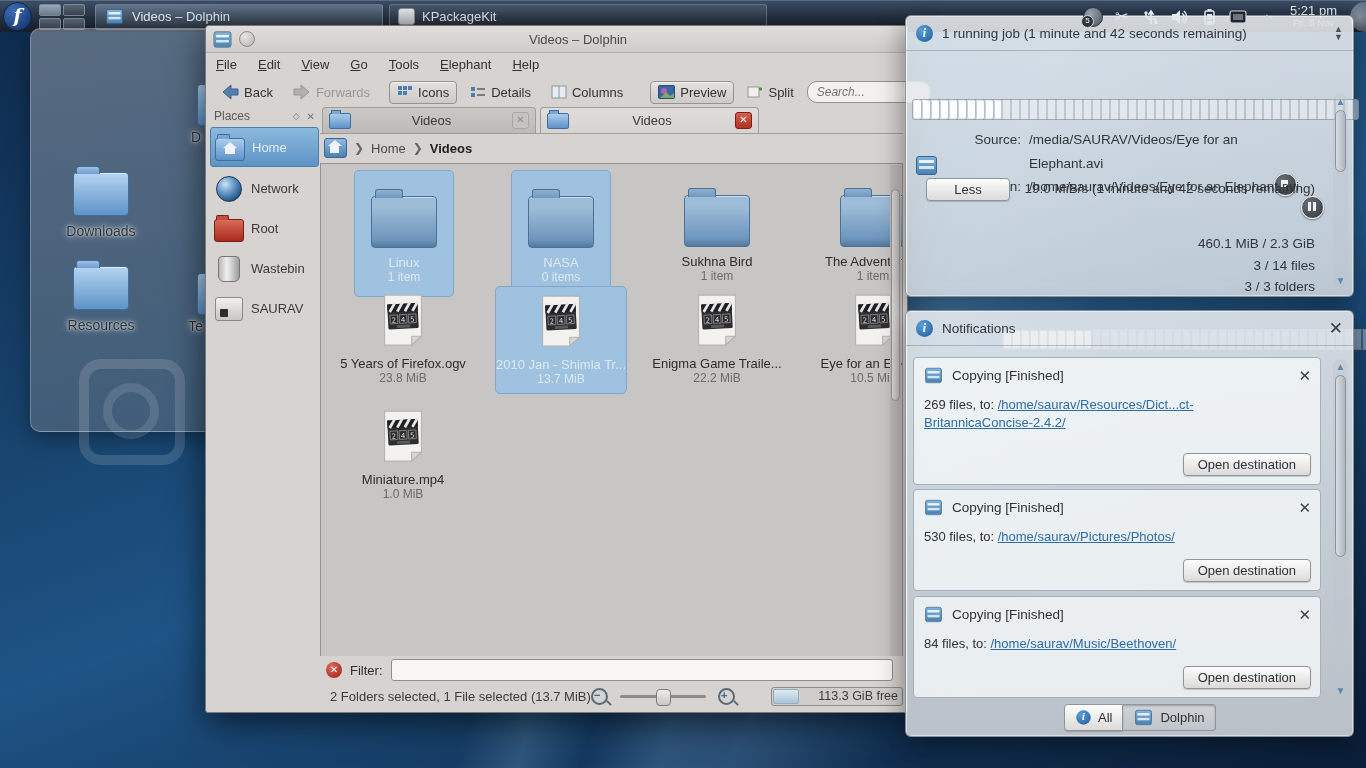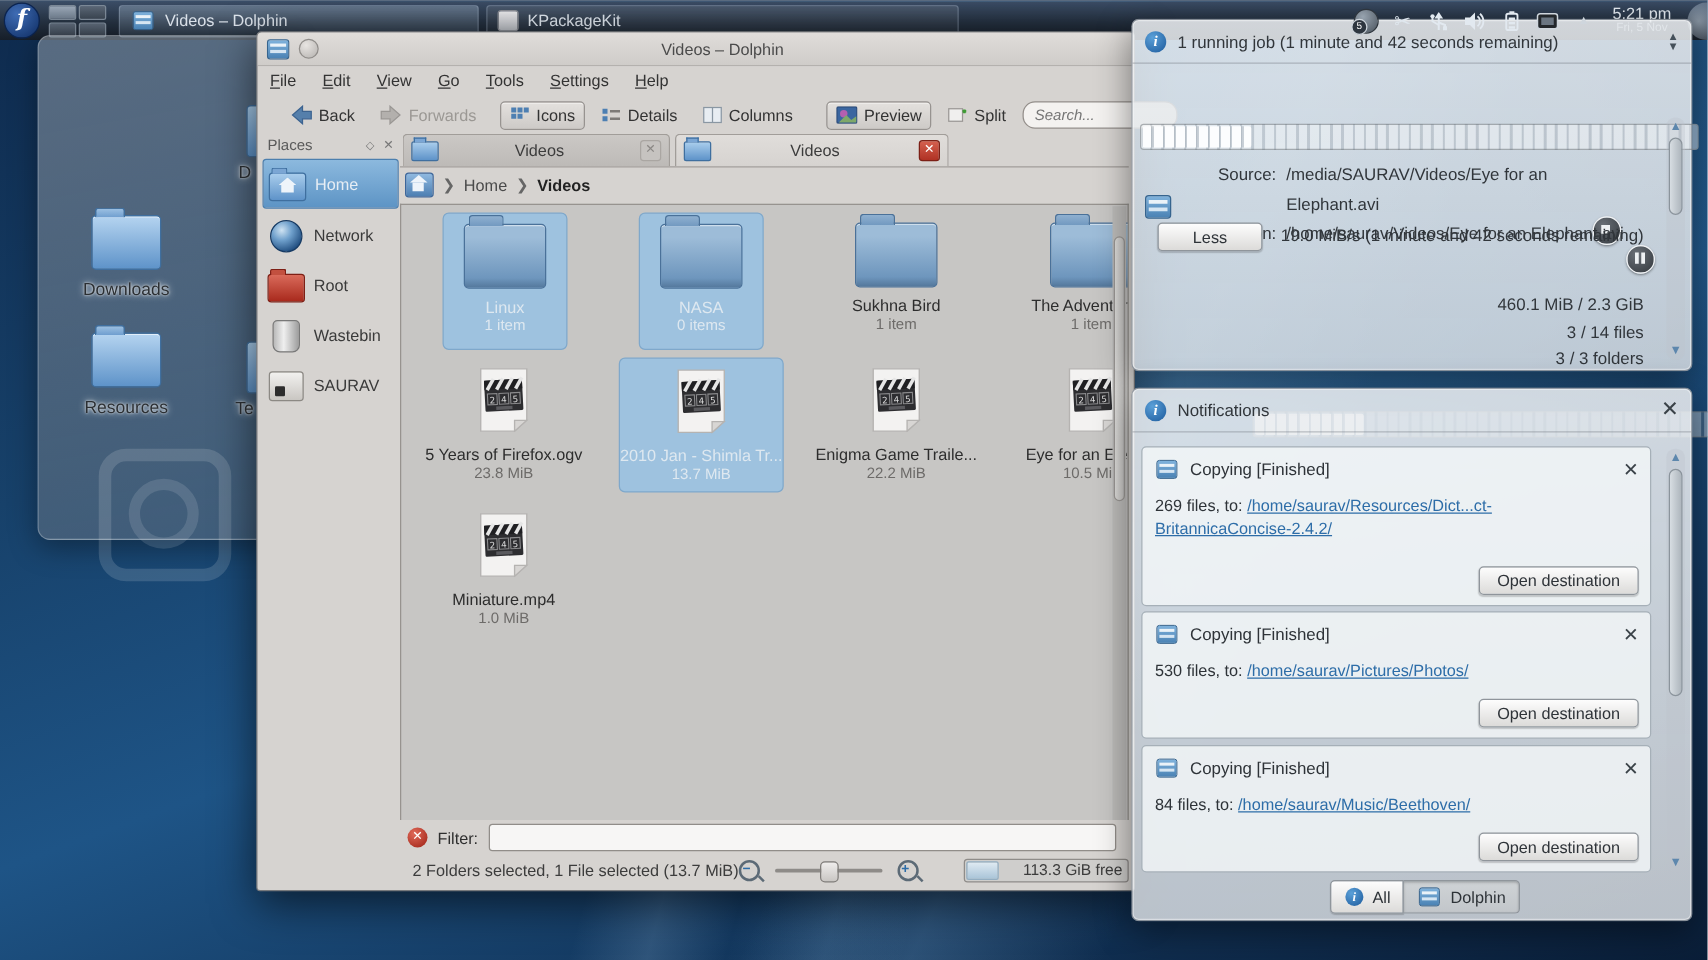--- a/index.html
+++ b/index.html
@@ -31,21 +31,21 @@
   .window{background:#d6d3d0;border:1px solid #77797c;border-radius:4px 4px 3px 3px;box-shadow:0 10px 34px rgba(0,0,0,0.6);}
   .titlebar{height:26px;background:linear-gradient(#e0ddda,#cfccc9);border-radius:4px 4px 0 0;border-bottom:1px solid #b4b1ae;
     display:flex;align-items:center;padding:0 6px;}
   .titletext{flex:1;text-align:center;color:#4b4b4b;font-size:13px;}
 
   
   #dolphin{left:205px;top:25px;width:701px;height:686px;}
   .menubar{height:23px;display:flex;align-items:center;padding-left:10px;gap:21px;font-size:13px;color:#333;}
   .mi{display:inline-block;cursor:default;}
   .mi::first-letter{text-decoration:underline;}
-  .toolbar{height:32px;display:flex;align-items:center;padding:0 19px;gap:6px;}
+  .toolbar{height:32px;display:flex;align-items:center;padding:0 8px;gap:6px;}
   .tbtn{display:flex;align-items:center;gap:5px;padding:3px 7px;border-radius:4px;color:#333;font-size:13px;}
   .tbtn.framed{border:1px solid #979390;background:linear-gradient(#e4e1de,#cdcac7);box-shadow:inset 0 1px 0 #f2f0ee;}
   .tbtn.disabled{color:#9b9894;}
   .search{width:104px;height:20px;border:1px solid #948f8b;border-radius:10px;background:#f4f2f0;
     font-style:italic;color:#8b8783;font-size:12px;padding:0 9px;font-family:inherit;}
 
   .placespanel{left:4px;top:81px;width:109px;bottom:56px;}
   .ppheader{display:flex;align-items:center;color:#5a5a5a;font-size:12px;padding:2px 4px;}
   .pitem{display:flex;align-items:center;gap:7px;height:38px;padding-left:4px;border-radius:3px;color:#3a3a3a;font-size:13px;margin-top:2px;}
   .pitem.sel{background:linear-gradient(#8cb9de,#5d94c5);border:1px solid #4c7fae;color:#e6edf4;}
@@ -73,21 +73,21 @@
   .crumbbar{left:114px;top:107px;right:4px;height:30px;display:flex;align-items:center;gap:7px;padding-left:4px;color:#4a4a4a;}
   .homeic{width:21px;height:18px;border-radius:3px;background:linear-gradient(#8fb9e0,#4d7fb2);border:1px solid #3c669a;position:relative;}
   .homeic::after{content:'';position:absolute;left:5px;top:7px;width:9px;height:7px;background:#eef4fa;}
   .homeic::before{content:'';position:absolute;left:3px;top:1px;border-left:7px solid transparent;border-right:7px solid transparent;border-bottom:6px solid #eef4fa;}
   .crumbsep{color:#666;font-size:12px;}
   .crumb-b{font-weight:bold;color:#222;}
 
   .view{left:114px;top:137px;right:4px;bottom:56px;background:#c7c6c4;border:1px solid #97938f;border-bottom:none;overflow:hidden;}
   .vscroll{position:absolute;right:1px;top:1px;width:11px;bottom:0;background:#bcbbb9;}
   .vthumb{position:absolute;left:1px;right:1px;top:24px;height:210px;border-radius:5px;background:linear-gradient(90deg,#dddcda,#c2c1bf);border:1px solid #9a9794;}
-  .ftile{position:absolute;width:98px;text-align:center;border-radius:5px;padding-top:8px;height:100px;}
+  .ftile{position:absolute;width:98px;text-align:center;border-radius:5px;padding-top:25px;height:100px;}
   .ftile.sel,.vtile.sel{background:#9ec2df;border:1px solid #7fa8cb;}
   .viewfol{width:64px;height:50px;margin:0 auto;position:relative;border-radius:4px;
     background:linear-gradient(#9dbcd8 20%,#6e96bd 85%,#54789c);border:1px solid #4a7199;box-shadow:inset 0 1px 0 rgba(255,255,255,0.5);}
   .viewfol::before{content:'';position:absolute;top:-8px;left:3px;width:26px;height:8px;border-radius:3px 3px 0 0;
     background:linear-gradient(#8fb0d0,#7299c0);border:1px solid #4a7199;border-bottom:none;}
   .fname{margin-top:7px;font-size:13px;color:#2d2d2d;white-space:nowrap;overflow:hidden;}
   .fsize{font-size:12px;color:#6d6b69;}
   .ftile.sel .fname,.ftile.sel .fsize,.vtile.sel .fname,.vtile.sel .fsize{color:#dee8f0;}
   .vtile{position:absolute;width:130px;text-align:center;border-radius:5px;padding-top:8px;height:98px;}
 
@@ -214,21 +214,21 @@
     <div style="width:14px;height:14px;border-radius:50%;background:radial-gradient(circle at 35% 30%,#e8e5e2,#b5b2af);border:1px solid #908d8a;margin-left:6px"></div>
     <div class="titletext">Videos – Dolphin</div>
   </div>
 
   <div class="menubar">
     <span class="mi">File</span>
     <span class="mi">Edit</span>
     <span class="mi">View</span>
     <span class="mi">Go</span>
     <span class="mi">Tools</span>
-    <span class="mi">Settings</span>
+    <span class="mi">Elephant</span>
     <span class="mi">Help</span>
   </div>
 
   <div class="toolbar">
     <div class="tbtn">
       <svg width="18" height="16">
           <path d="M10 1 L2 8 L10 15 L10 11 L17 11 L17 5 L10 5 Z" fill="#557fab" stroke="#3c6390"></path>
         </svg>
       <span>Back</span>
     </div>

